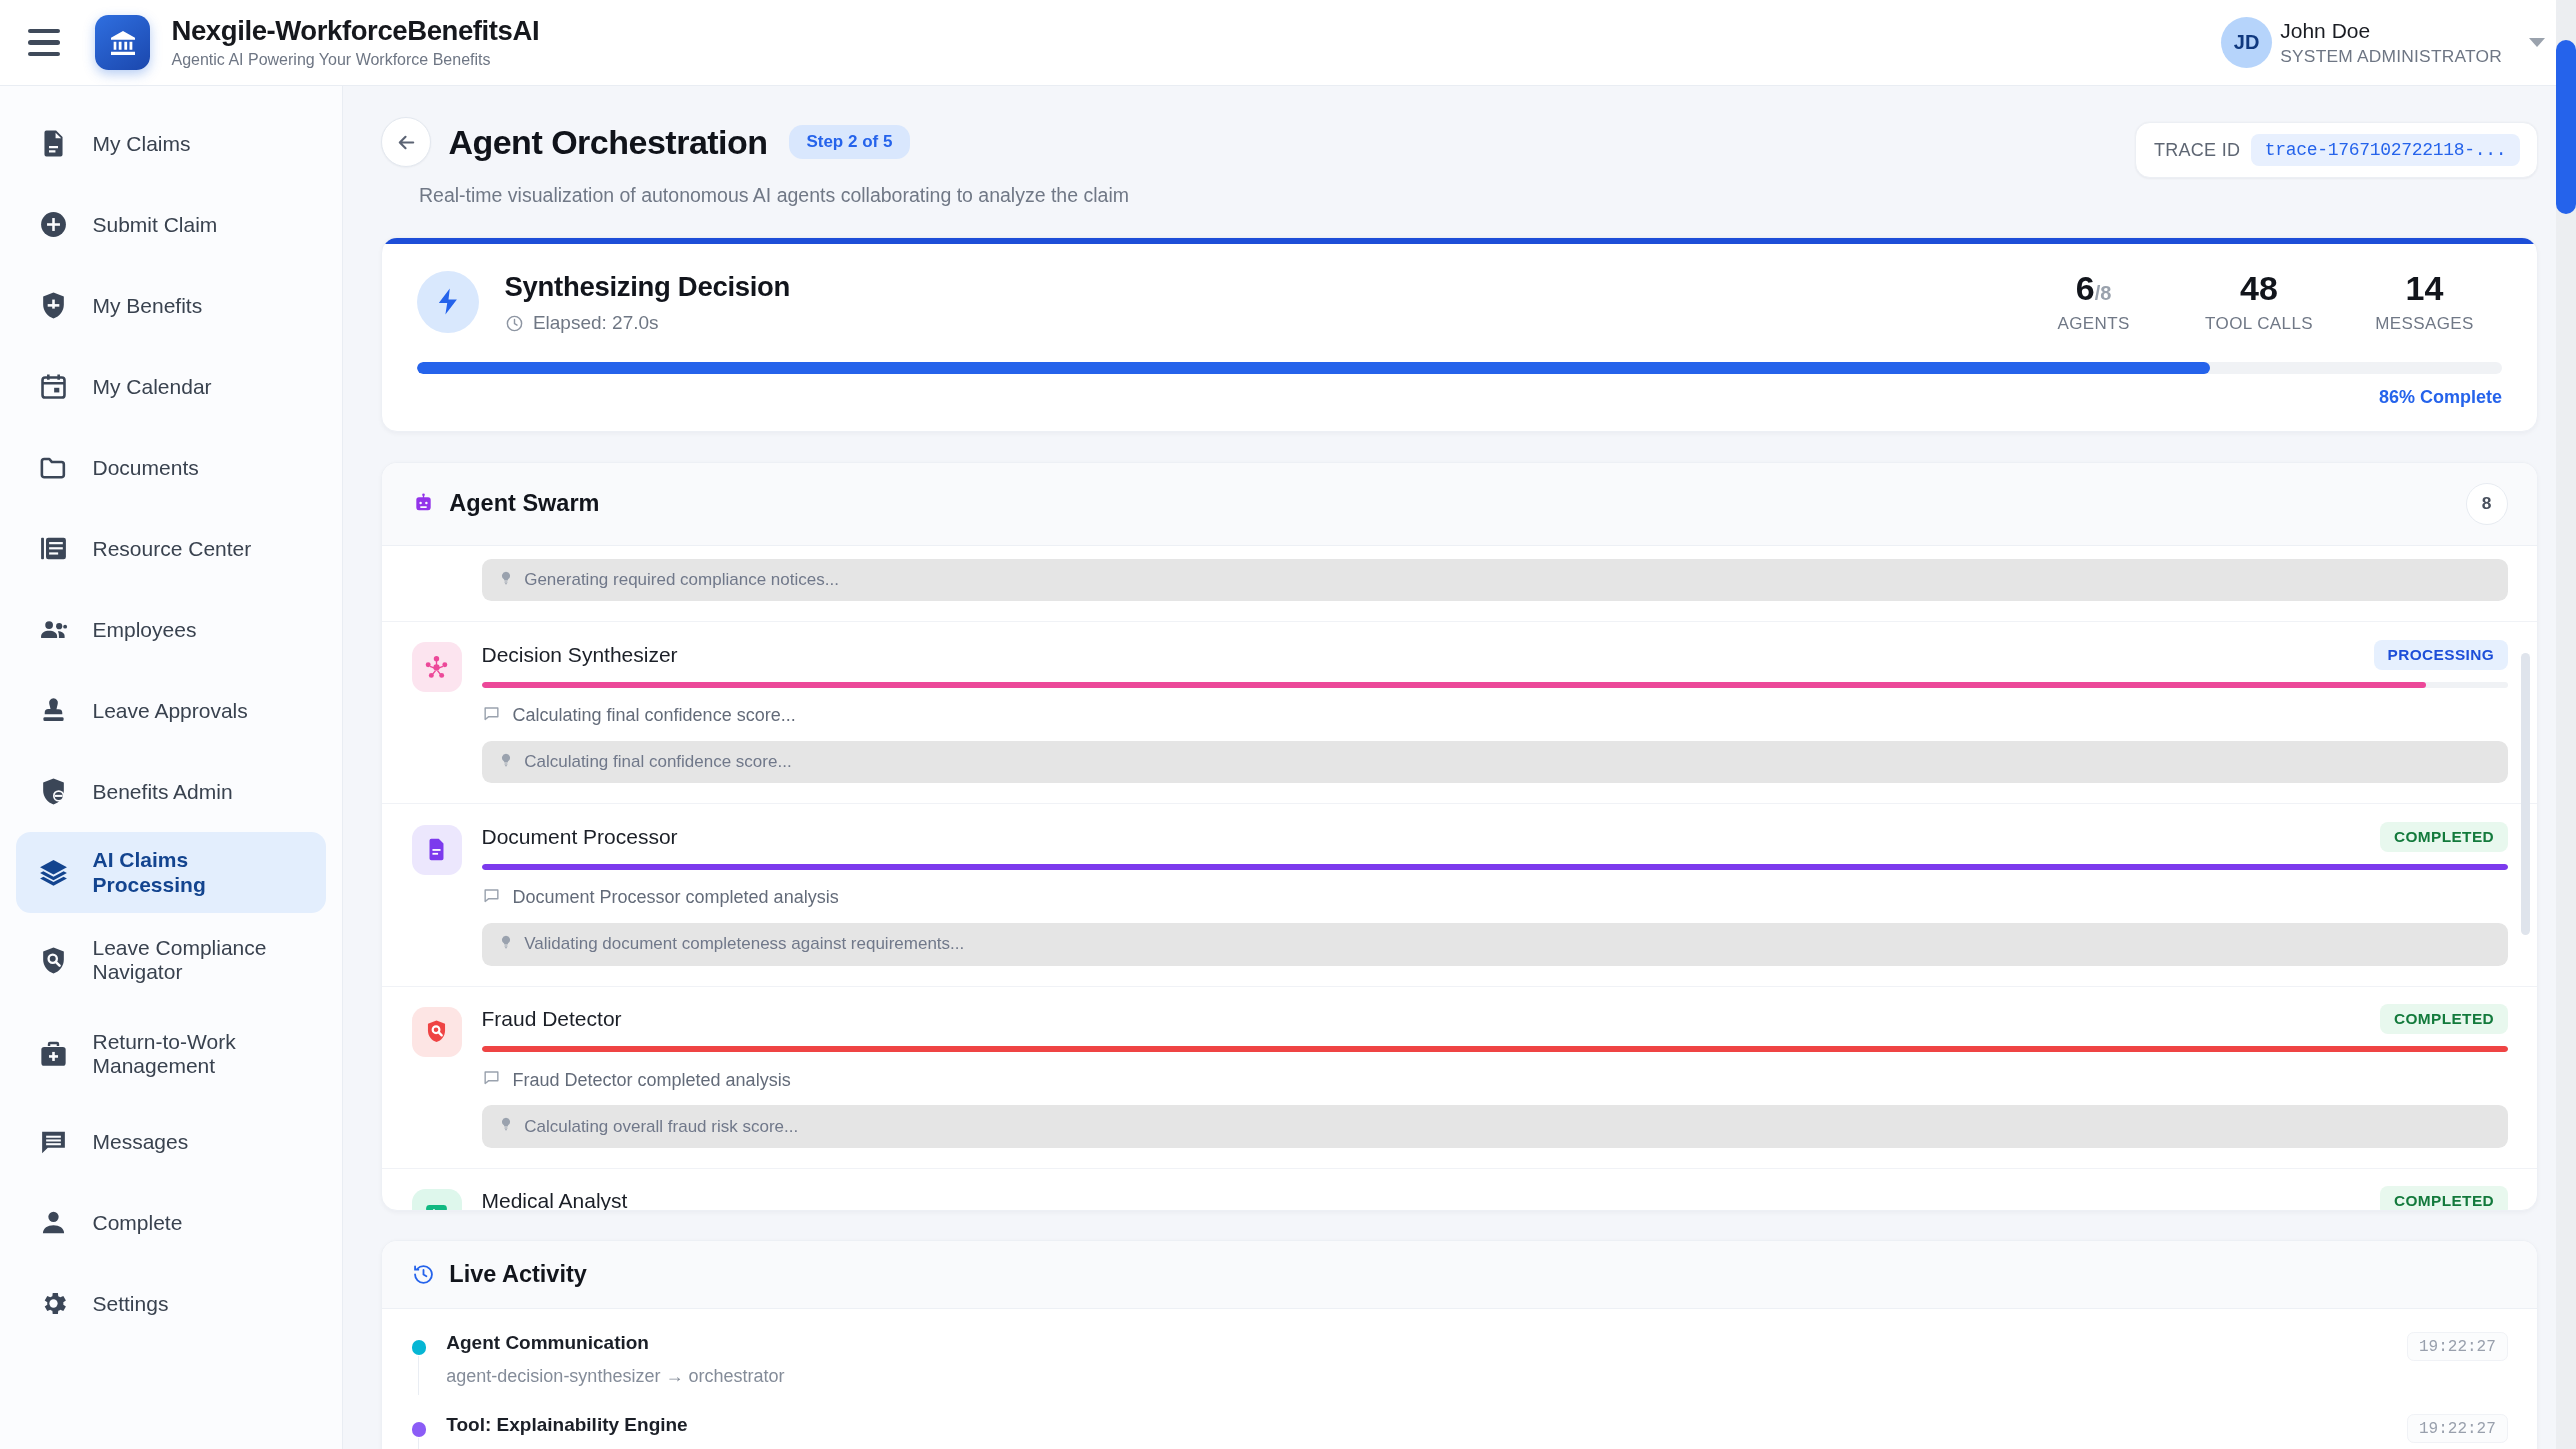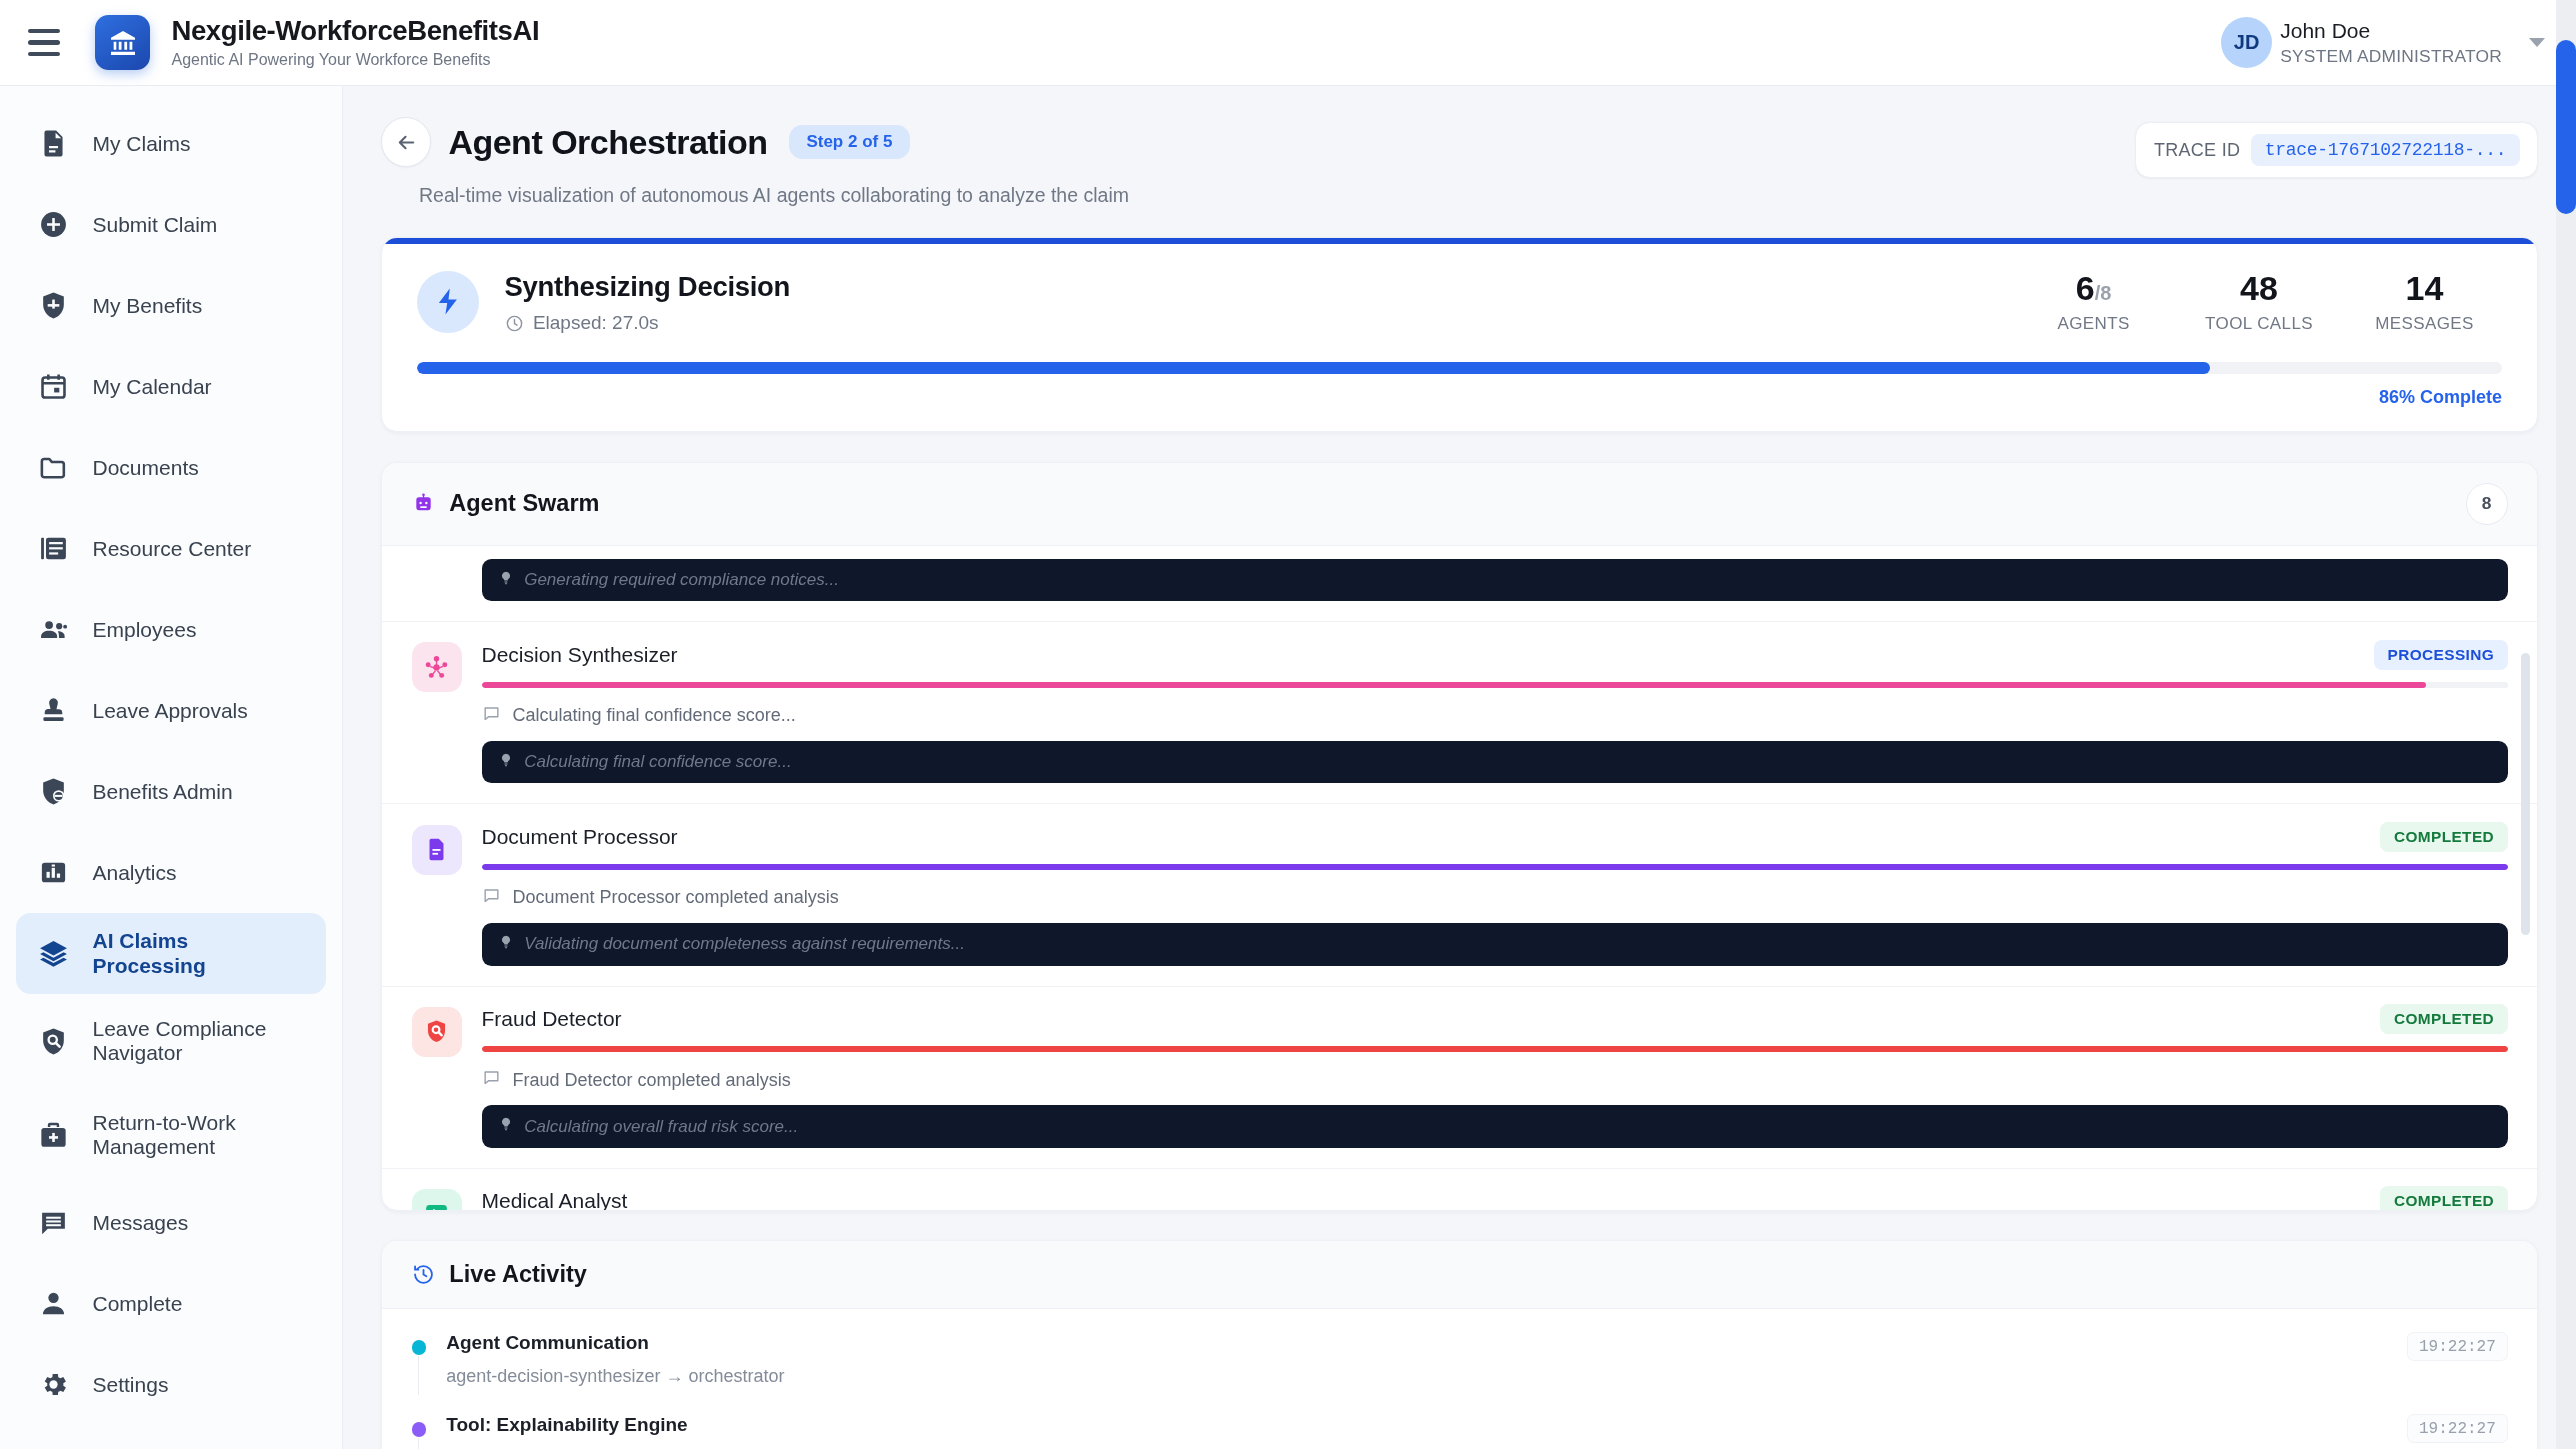--- a/index.html
+++ b/index.html
@@ -158,23 +158,23 @@
   .agent-status {
     margin-left: auto; font-size: 15.4px; font-weight: bold;
     padding: 6px 13.4px; border-radius: 8px; letter-spacing: 0.4px;
   }
   .st-processing { background: #e6f0fe; color: #1d4ed8; }
   .st-completed { background: #e8f8ee; color: #137a3c; }
   .agent-bar-track { height: 6px; border-radius: 4px; background: #f0f2f5; margin-top: 12px; overflow: hidden; }
   .agent-bar-fill { height: 100%; border-radius: 4px; }
   .agent-msg { display: flex; align-items: center; gap: 12px; margin-top: 16px; font-size: 18px; color: #636b79; }
   .agent-think {
-    margin-top: 13.4px; background: #0f172a; border-radius: 9.4px;
+    margin-top: 13.4px; background: #e5e5e5; border-radius: 9.4px;
     padding: 10.7px 16px; display: flex; align-items: center; gap: 10.7px;
-    font-size: 17px; color: #70788a; font-style: italic;
+    font-size: 17px; color: #70788a; 
   }
 
   
   .live-card { margin-top: 29.5px; }
   .live-list { padding: 23px 29.5px 0 29.5px; position: relative; }
   .live-item { display: flex; gap: 20px; padding-bottom: 27px; position: relative; }
   .live-rail { position: relative; flex: 0 0 14.8px; }
   .live-dot { width: 14.8px; height: 14.8px; border-radius: 50%; margin-top: 8px; }
   .live-line { position: absolute; left: 6.7px; top: 24px; bottom: -8px; width: 1.3px; background: #e9edf3; }
   .live-body { flex: 1; min-width: 0; }
@@ -321,34 +321,20 @@
           <span class="ic">
             <svg width="31" height="31" viewBox="0 0 24 24" fill="currentColor">
               <path d="M12 2L4 5v6.3c0 5 3.4 9.6 8 10.7 4.6-1.1 8-5.7 8-10.7V5l-8-3z"></path>
               <circle cx="16" cy="15.4" r="4.4" fill="#fbfcfe"></circle>
               <circle cx="16" cy="15.4" r="3.1" fill="currentColor"></circle>
               <rect x="13.1" y="14.6" width="5.8" height="1.6" fill="#fbfcfe"></rect>
             </svg>
           </span>
           <span class="lbl">Benefits Admin</span>
         </div>
-        <div class="nav-item">
-          <span class="ic">
-            <svg width="31" height="31" viewBox="0 0 24 24" fill="currentColor">
-              <rect x="3" y="4.4" width="18" height="15.2" rx="2.2"></rect>
-              <g fill="#fbfcfe">
-                <rect x="6.6" y="11.5" width="2.5" height="4.6"></rect>
-                <rect x="10.6" y="8.4" width="2.5" height="7.7"></rect>
-                <rect x="14.6" y="12.8" width="2.5" height="3.3"></rect>
-                <rect x="10.6" y="5.8" width="2.5" height="1.6"></rect>
-              </g>
-            </svg>
-          </span>
-          <span class="lbl">Analytics</span>
-        </div>
         <div class="nav-item active">
           <span class="ic">
             <svg width="31" height="31" viewBox="0 0 24 24" fill="currentColor">
               <path d="M12 2.4L1.6 8 12 13.6 22.4 8 12 2.4z"></path>
               <path d="M1.6 12.4L12 18l10.4-5.6-2.6-1.4L12 15.2 4.2 11z"></path>
               <path d="M1.6 16.6L12 22.2l10.4-5.6-2.6-1.4L12 19.4 4.2 15.2z"></path>
             </svg>
           </span>
           <span class="lbl">AI Claims Processing</span>
         </div>

